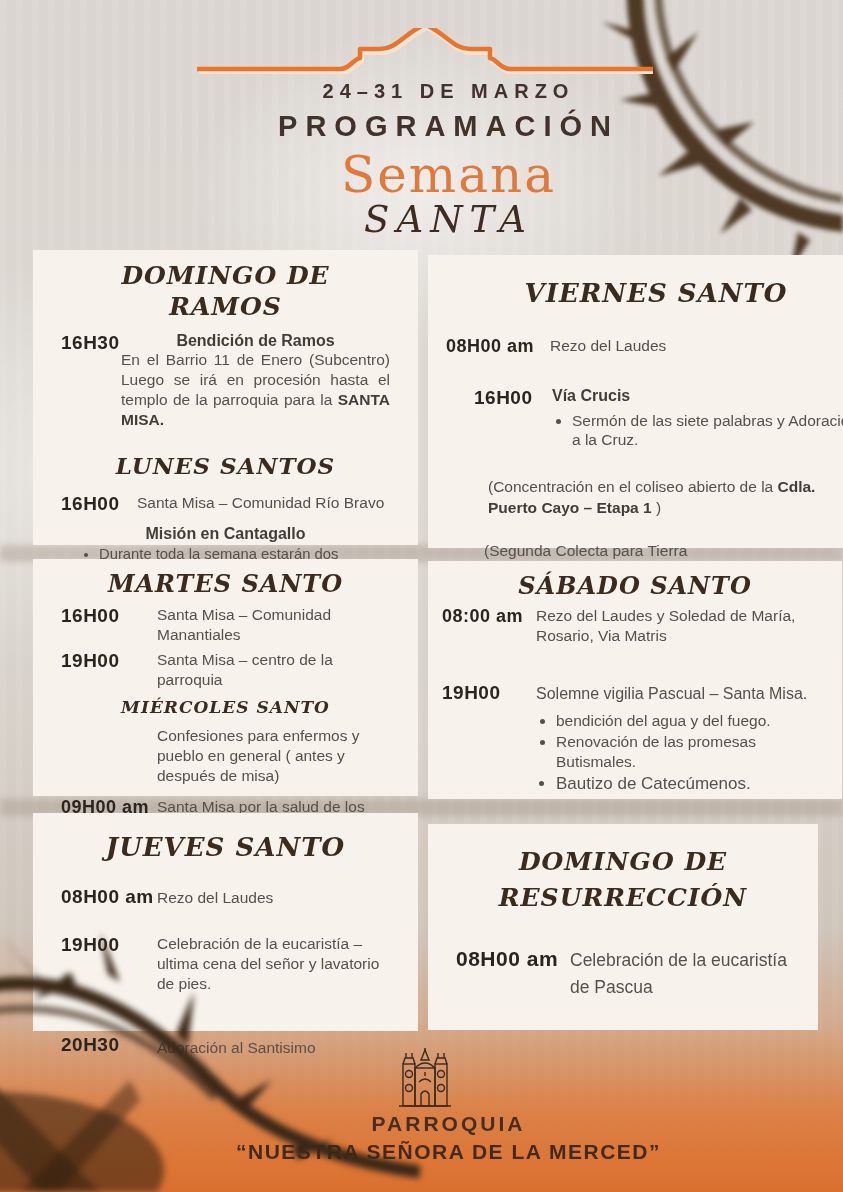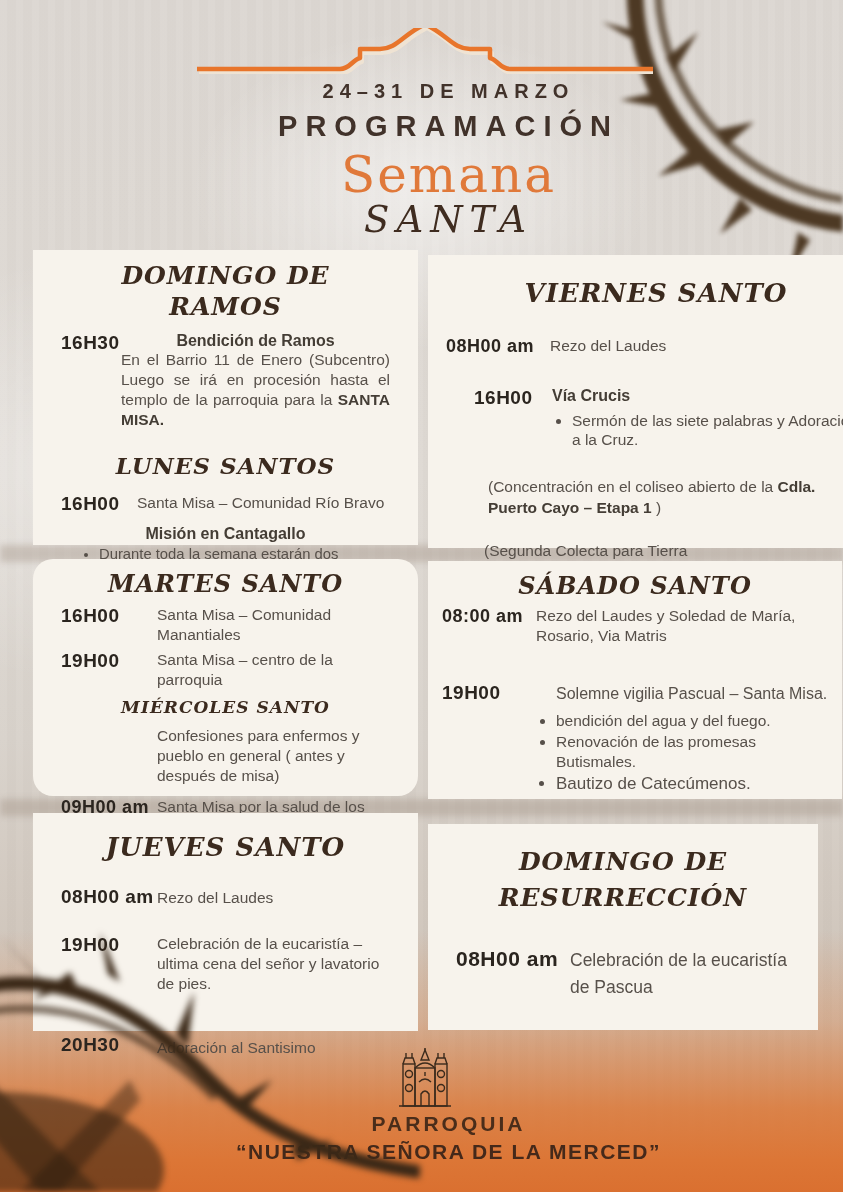--- a/index.html
+++ b/index.html
@@ -24,21 +24,21 @@
   
   .hdr{position:absolute;left:0;width:100%;text-align:center;z-index:3;padding-left:27px;}
   .arch{position:absolute;left:197px;top:28px;width:456px;height:46px;z-index:3;}
   .date-range{top:80px;font-size:20px;font-weight:700;letter-spacing:6px;color:#41322a;}
   .prog{top:110px;font-size:29px;font-weight:700;letter-spacing:8px;color:#41322a;}
   .semana{top:146px;font-family:"DejaVu Serif",serif;font-size:50px;color:#e0793a;letter-spacing:2px;}
   .santa{top:198px;font-family:"DejaVu Serif",serif;font-style:italic;font-size:37px;letter-spacing:7px;color:#3f2c20;}
   
   .card{position:absolute;background:#f7f3ec;z-index:3;box-sizing:border-box;padding:10px 28px;color:#57504a;}
   .card.l1{left:33px;top:250px;width:385px;height:295px;}
-  .card.l2{left:33px;top:559px;width:385px;height:237px;border-radius:20px;}
+  .card.l2{left:33px;top:559px;width:385px;height:237px;}
   .card.l3{left:33px;top:813px;width:385px;height:218px;}
   .card.r1{left:428px;top:255px;width:456px;height:293px;padding:12px 18px;}
   .card.r2{left:428px;top:561px;width:414px;height:238px;padding:10px 14px;}
   .card.r3{left:428px;top:824px;width:390px;height:206px;}
   .day-title{font-family:"DejaVu Serif",serif;font-style:italic;font-weight:700;font-size:24px;
     color:#3b2a1e;text-align:center;letter-spacing:1px;line-height:1.25;}
   .row{display:flex;align-items:flex-start;}
   .time{flex:0 0 96px;font-weight:700;font-size:19px;color:#2b251f;letter-spacing:.5px;white-space:nowrap;}
   .time.narrow{flex-basis:60px;}
   .time.big{font-size:21px;flex-basis:108px;}
@@ -198,21 +198,21 @@
 
   <div class="card r2">
     <div class="day-title">SÁBADO SANTO</div>
     <div class="row" style="margin-top:5px;">
       <div class="time" style="flex-basis:94px;font-size:18px;">08:00 am</div>
       <div class="evt" style="flex:1;">Rezo del Laudes y Soledad de María, Rosario, Via Matris</div>
     </div>
     <div class="row" style="margin-top:36px;">
       <div class="time" style="flex-basis:94px;">19H00</div>
       <div style="flex:1;">
-        <div class="evt" style="font-size:16px;line-height:1.55;margin-left:20px;">Solemne vigilia Pascual –  Santa Misa.</div>
+        <div class="evt" style="font-size:16px;line-height:1.55;">Solemne vigilia Pascual –  Santa Misa.</div>
         <ul class="dots" style="margin-top:4px;">
           <li style="font-size:15.5px;">bendición del agua y del fuego.</li>
           <li style="font-size:15.5px;">Renovación de las promesas Butismales.</li>
           <li style="font-size:17px;">Bautizo de Catecúmenos.</li>
         </ul>
       </div>
     </div>
   </div>
 
   <div class="card r3">

